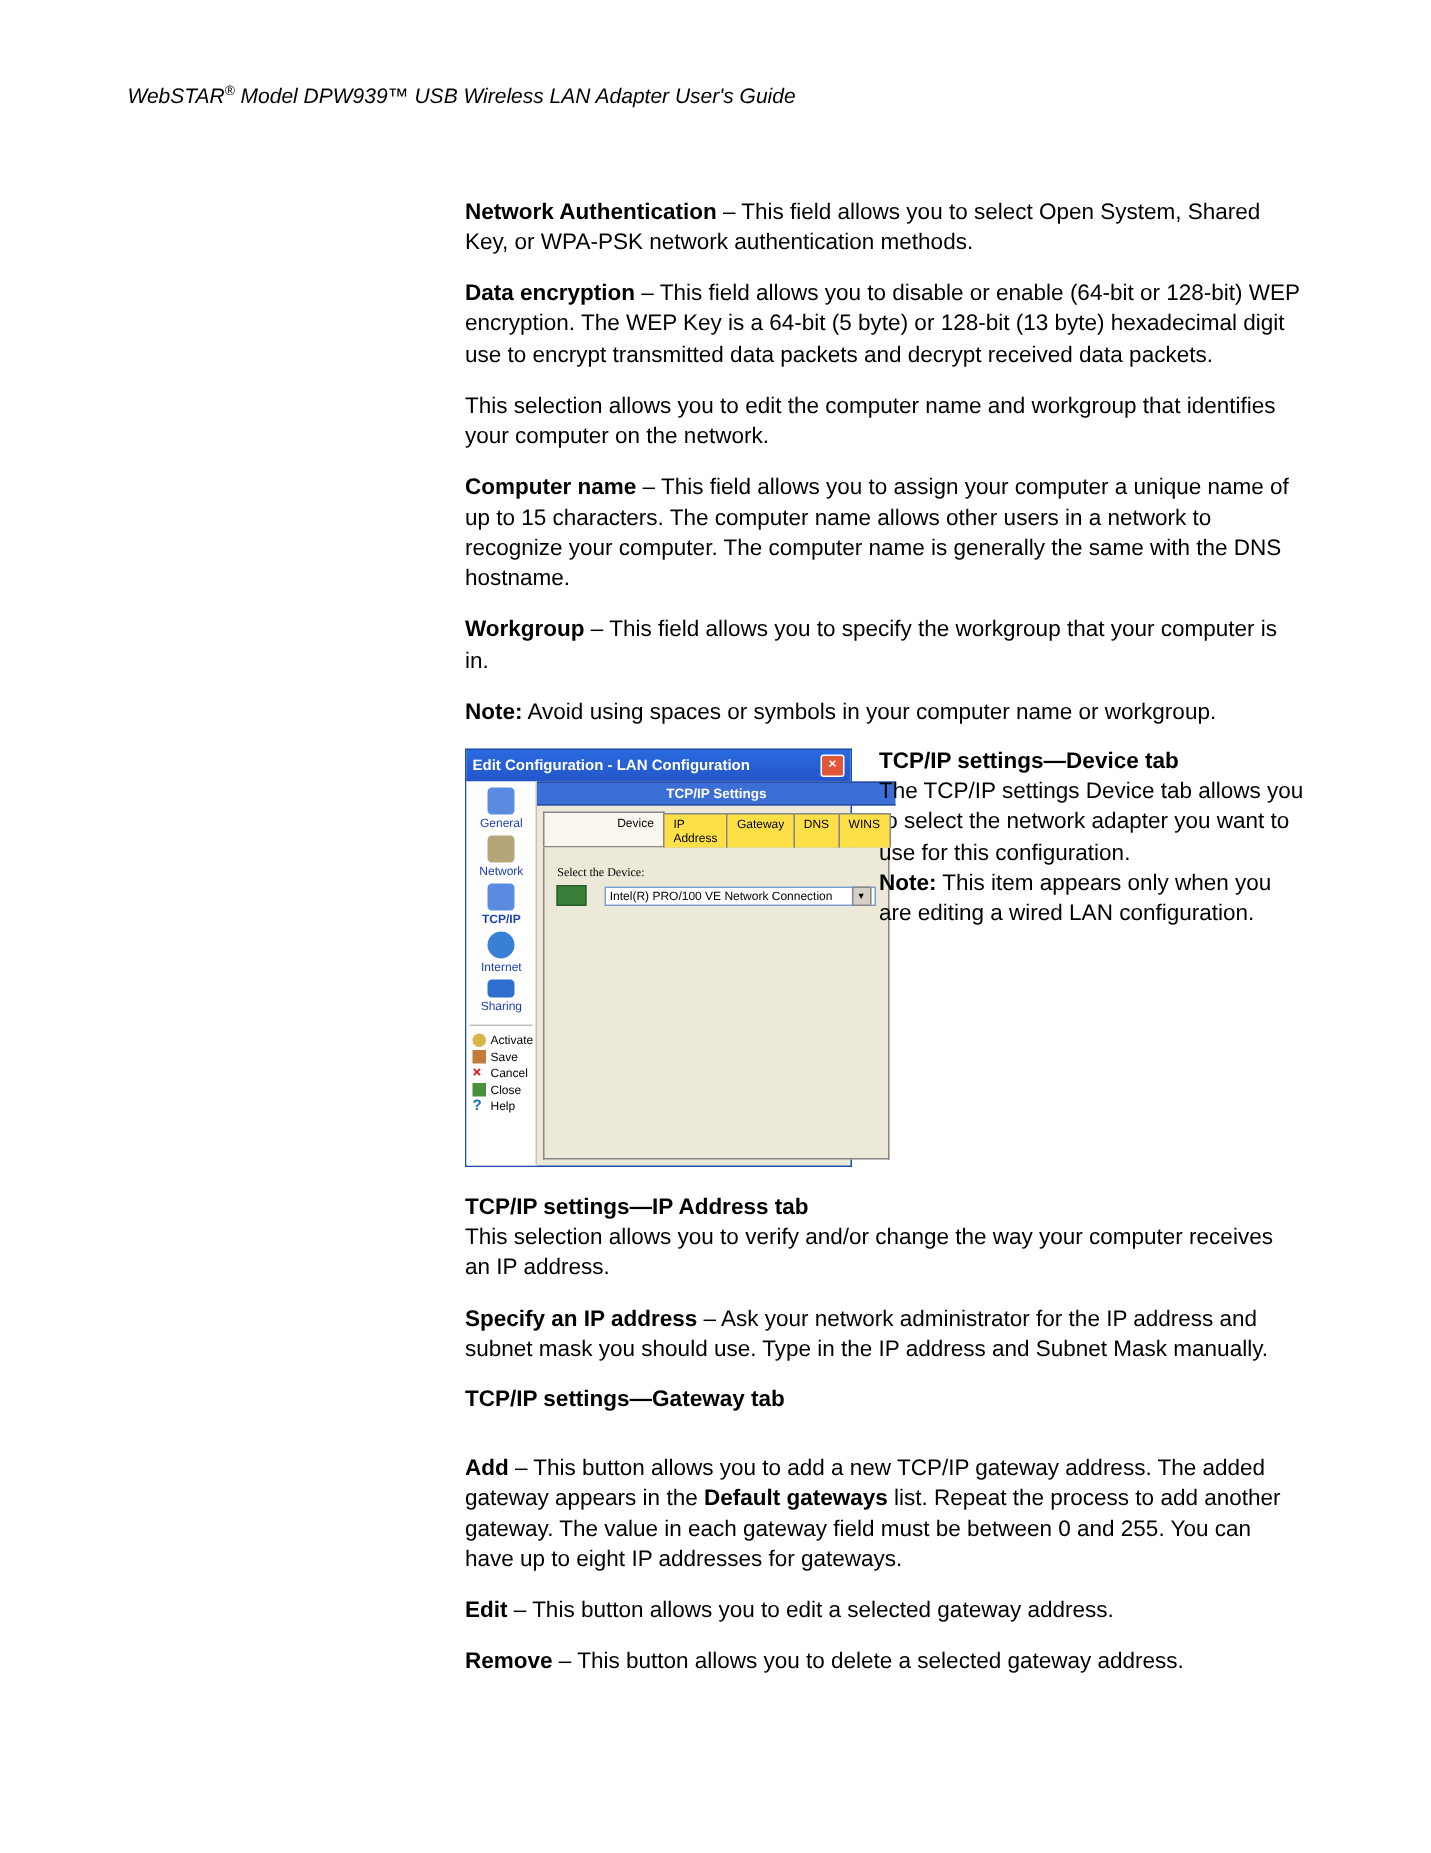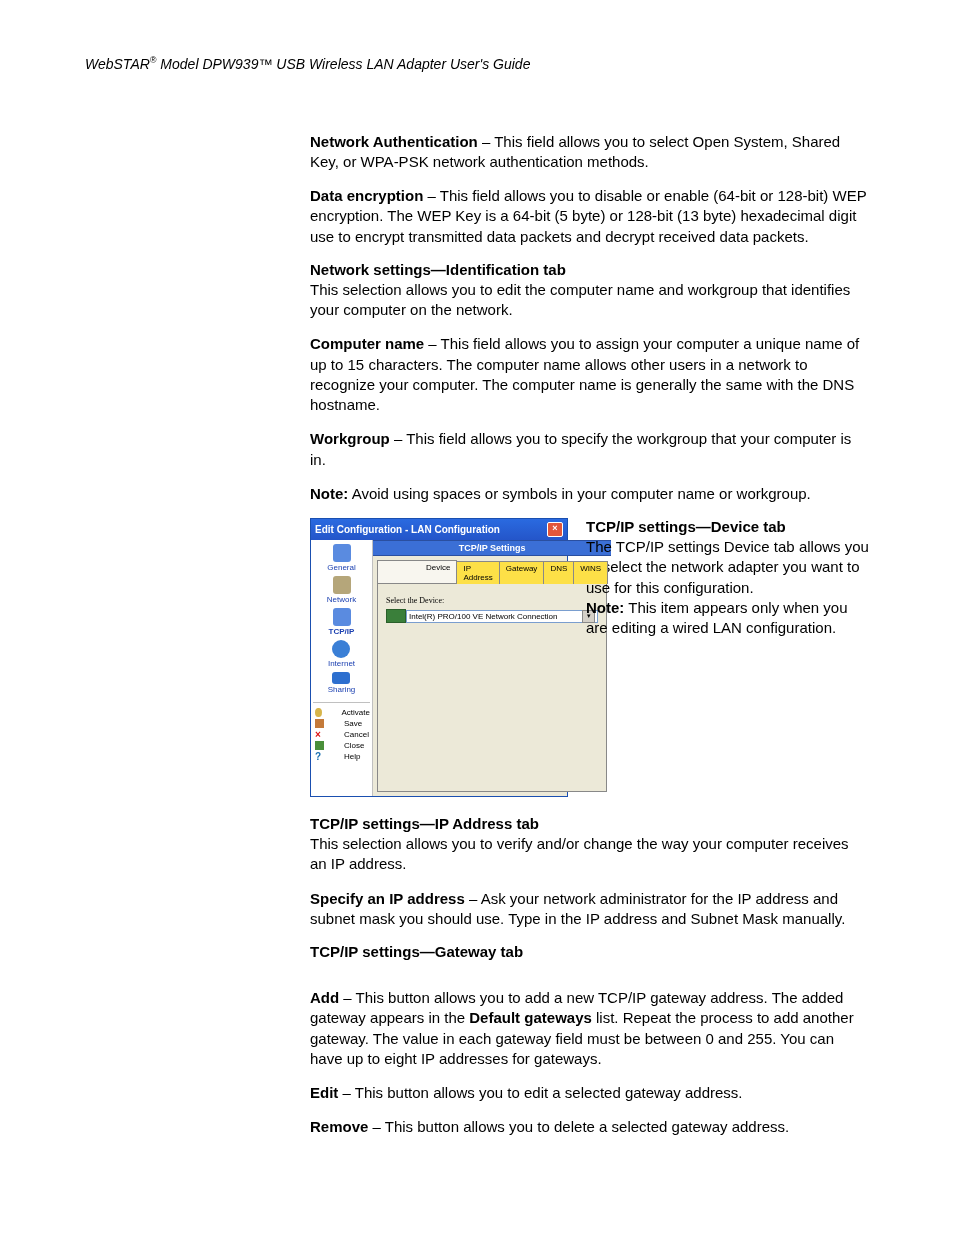--- a/index.html
+++ b/index.html
@@ -106,21 +106,21 @@
     border-top: 1px solid #c0c0c0;
     margin-top: 4px;
     padding-top: 4px;
     width: 100%;
     display: flex; flex-direction: column;
   }
   .side-action {
     display: flex; align-items: flex-start;
     font-size: 8px; color: #000;
     padding: 1px 0 1px 2px;
-    gap: 20px;
+    gap: 3px;
   }
   .side-action .aicon { width: 9px; height: 9px; display: inline-block; }
   .aicon.act { background: #d7b54a; border-radius: 50%; }
   .aicon.sv { background: #c47a3a; }
   .aicon.cn { color: #d11; font-weight: bold; font-size: 10px; line-height: 9px; }
   .aicon.cl { background: #4a8f3a; }
   .aicon.hp { color: #1a6fb0; font-weight: bold; font-size: 10px; line-height: 9px; }
   .main {
     flex: 1;
     padding: 4px;
@@ -146,21 +146,21 @@
     padding-left: 48px;
   }
   .tabpane {
     border: 1px solid #888;
     border-top: none;
     padding: 12px 8px 60px 8px;
     background: #ece9d8;
     min-height: 135px;
   }
   .fieldlabel { font-size: 8px; margin-bottom: 4px; font-family: Liberation Serif, serif; }
-  .devrow { display: flex; align-items: center; gap: 0; }
+  .devrow { display: flex; align-items: center; gap: 12px; }
   .devicon { width: 18px; height: 12px; background: #3a7f3a; border: 1px solid #2a5f2a; }
   .dropdown {
     flex: 1;
     border: 1px solid #7a9ecf;
     background: #fff;
     font-size: 8px;
     padding: 1px 2px;
     display: flex;
     justify-content: space-between;
     align-items: center;
@@ -184,21 +184,20 @@
   <div class="running-header">
     <span>WebSTAR</span><sup>®</sup><span> Model DPW939™ USB Wireless LAN Adapter User's Guide</span>
   </div>
 
   <div class="content">
 
     <p class="para"><span class="bold-inline">Network Authentication</span><span> – This field allows you to select Open System, Shared Key, or WPA-PSK network authentication methods.</span></p>
 
     <p class="para"><span class="bold-inline">Data encryption</span><span> – This field allows you to disable or enable (64-bit or 128-bit) WEP encryption. The WEP Key is a 64-bit (5 byte) or 128-bit (13 byte) hexadecimal digit use to encrypt transmitted data packets and decrypt received data packets.</span></p>
 
-    <div class="section-heading">Network settings—Identification tab</div>
     <p class="para">This selection allows you to edit the computer name and workgroup that identifies your computer on the network.</p>
 
     <p class="para"><span class="bold-inline">Computer name</span><span> – This field allows you to assign your computer a unique name of up to 15 characters. The computer name allows other users in a network to recognize your computer. The computer name is generally the same with the DNS hostname.</span></p>
 
     <p class="para"><span class="bold-inline">Workgroup</span><span> – This field allows you to specify the workgroup that your computer is in.</span></p>
 
     <p class="para"><span class="bold-inline">Note:</span><span> Avoid using spaces or symbols in your computer name or workgroup.</span></p>
 
     <div class="float-wrap">
       <div class="float-fig">

